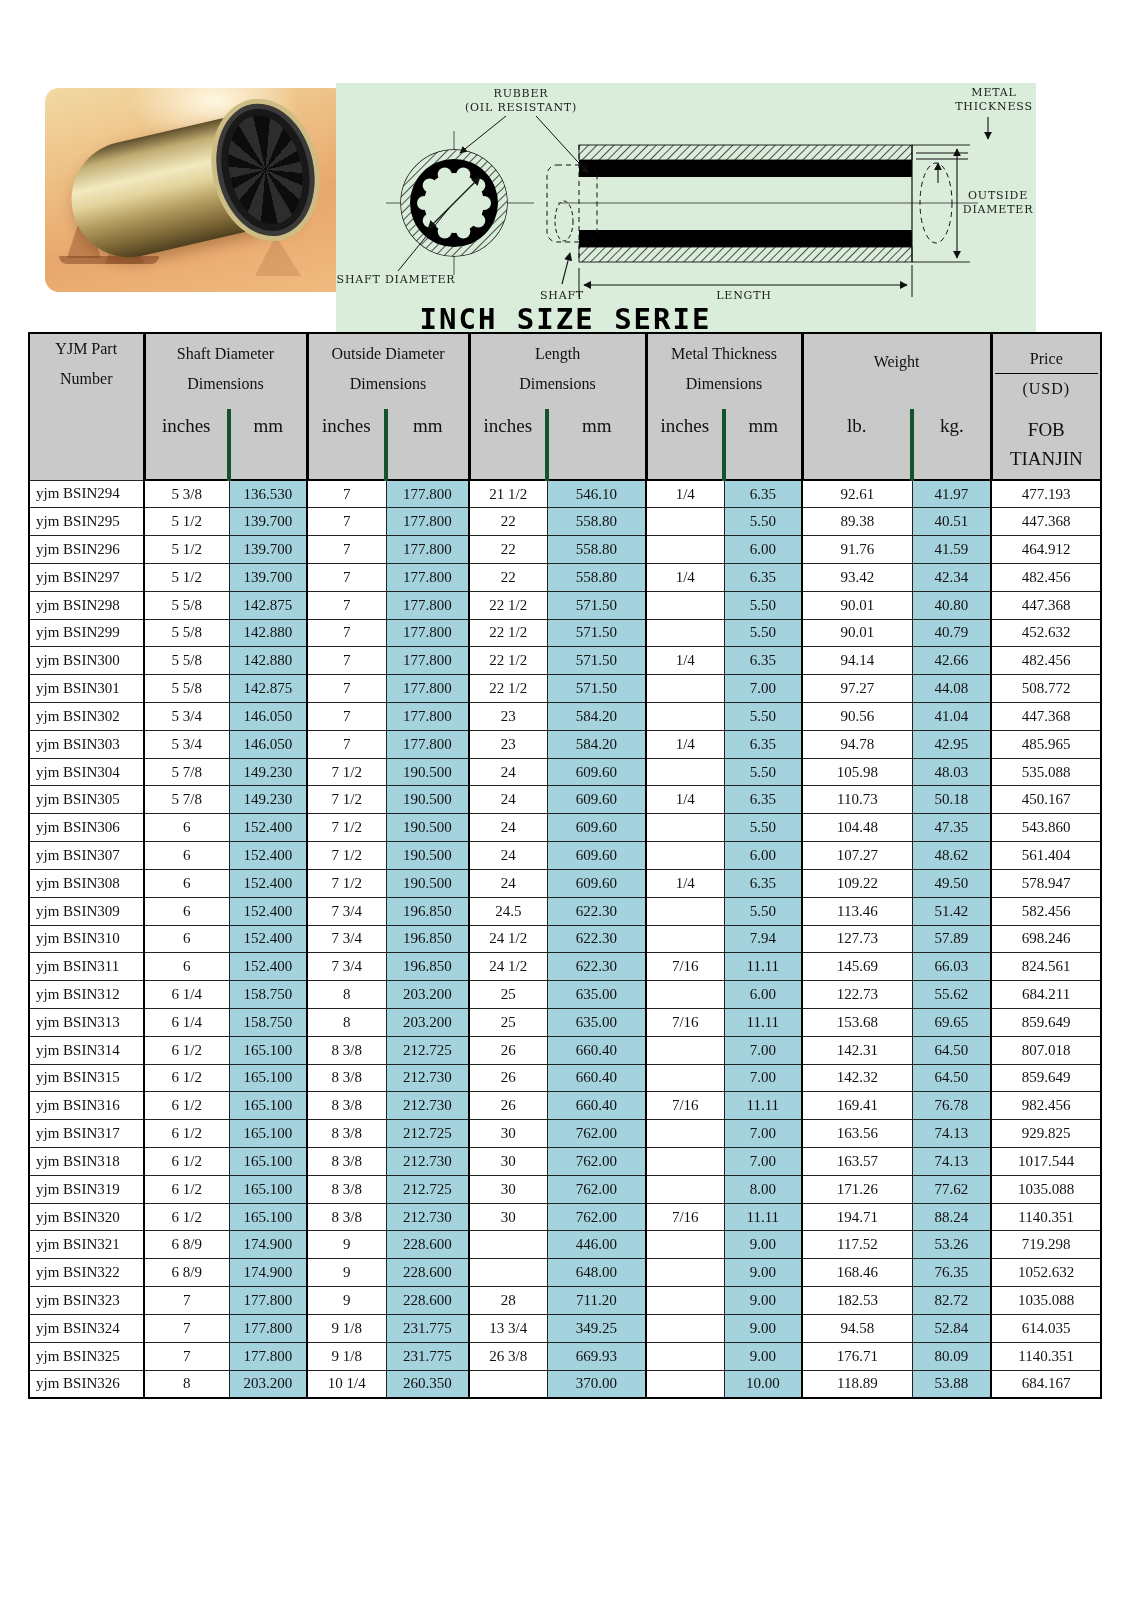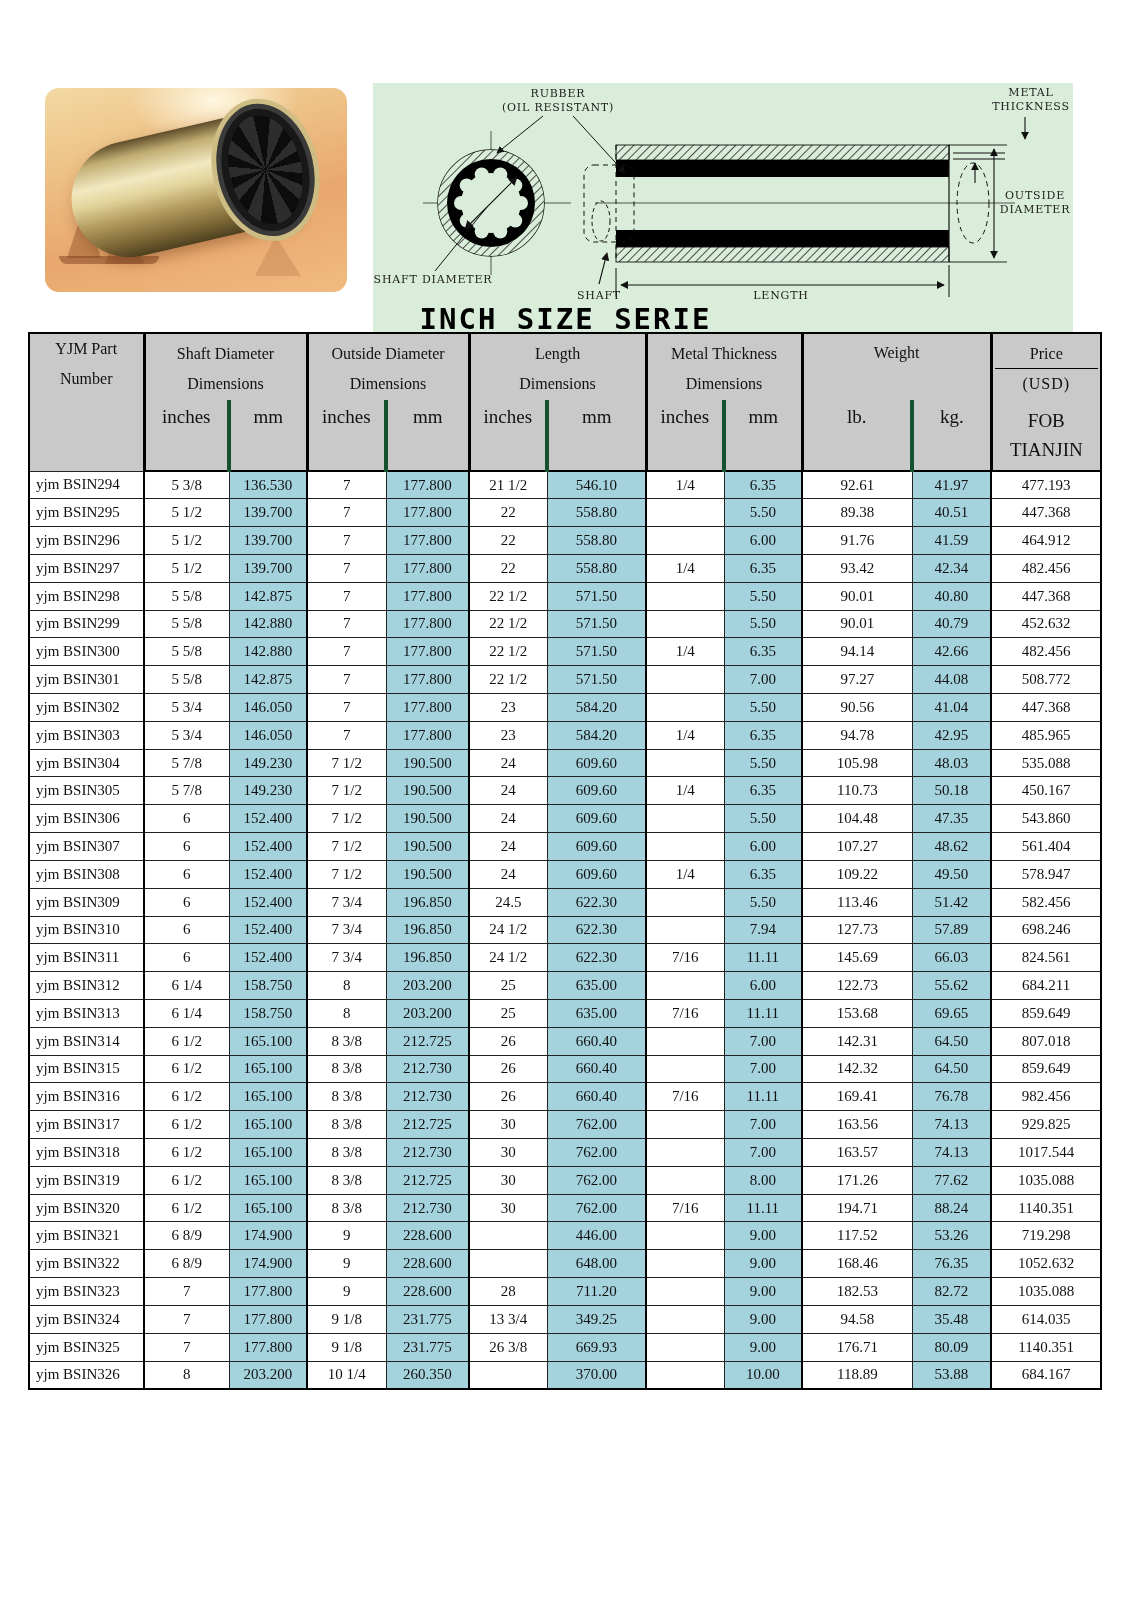--- a/index.html
+++ b/index.html
@@ -20,42 +20,42 @@
   .cyl-body{position:absolute;left:0;top:12px;width:218px;height:116px;
     border-radius:58px 8px 8px 58px/58px 8px 8px 58px;
     background:linear-gradient(to bottom,#5e4d2a 0%,#c2ae74 14%,#f2e9c0 34%,#e3d49d 48%,#b59d60 66%,#7d6736 86%,#4e401f 100%);
     box-shadow:2px 6px 14px rgba(90,40,10,.35);}
   .cyl-end{position:absolute;right:0;top:0;width:96px;height:134px;border-radius:50%;
     background:#181818;border:5px solid #cdbd85;box-shadow:inset 0 0 0 5px #3a3a3a;}
   .cyl-flute{position:absolute;left:12px;top:12px;right:12px;bottom:12px;border-radius:50%;
     background:repeating-conic-gradient(#0b0b0b 0deg 18deg,#2f2f2f 18deg 36deg);opacity:.9;}
 
   
-  .diagram{position:absolute;left:373px;top:83px;width:700px;height:266px;background:var(--diag,#d9edda);}
+  .diagram{position:absolute;left:336px;top:83px;width:700px;height:266px;background:var(--diag,#d9edda);}
   .diagram svg{display:block;}
   .dg-text{font-family:"DejaVu Serif",serif;font-size:11px;letter-spacing:.8px;fill:#1c1c1c;}
 
   
   .title{position:absolute;left:0;top:302px;width:1131px;text-align:center;
     font-family:"DejaVu Sans Mono","Liberation Mono",monospace;font-weight:bold;
     font-size:29px;letter-spacing:2px;color:#000;}
 
   
   table.spec{position:absolute;left:28px;top:332px;width:1072px;border-collapse:collapse;table-layout:fixed;
     border:2.5px solid #000;font-size:15px;}
   .spec th,.spec td{border:1px solid #222;text-align:center;vertical-align:middle;padding:0 2px;
     overflow:hidden;white-space:nowrap;}
   .spec thead th{background:var(--hdr,#c9c9c9);font-weight:normal;font-size:16px;}
   .spec tr.h1 th{height:56px;border-bottom:none;}
   .spec tr.h2 th{height:64px;vertical-align:top;padding-top:6px;font-size:19px;border-top:none;}
   .spec th.grp,.spec td.grp{border-left:3px solid #000;}
   .spec tr.h2 th.mmc{border-left:4px solid #14532d;}
   .spec tr.h2 th{border-bottom:2.5px solid #000;}
   .spec th.part-h{vertical-align:top;line-height:1.9;font-family:Liberation Serif, serif;}
-  .spec th.wt{vertical-align:top;padding-top:10px;}
+  .spec th.wt{vertical-align:top;padding-top:19px;}
   .spec th.grp2line{vertical-align:top;padding-top:5px;line-height:1.9;}
   .price-title{border-bottom:1.5px solid #000;padding:4px 0 5px;}
   .price-cur{padding-top:6px;letter-spacing:1px;}
   .fob div{line-height:1.55;}
   .spec tbody tr{height:27.82px;}
   .spec tbody td{background:#fff;}
   .spec tbody td.hl{background:var(--hl,#a4d2dd);}
   .spec tbody td.part{text-align:left;padding-left:6px;}
   .spec tbody td.grp{border-left:2px solid #000;}
 </style>
@@ -644,21 +644,21 @@
           <td class="part">yjm BSIN324</td>
           <td class="grp">7</td>
           <td class="hl">177.800</td>
           <td class="grp">9 1/8</td>
           <td class="hl">231.775</td>
           <td class="grp">13 3/4</td>
           <td class="hl">349.25</td>
           <td class="grp"></td>
           <td class="hl">9.00</td>
           <td class="grp">94.58</td>
-          <td class="hl">35.48</td>
+          <td class="hl">52.84</td>
           <td class="grp">614.035</td>
         </tr>
         <tr>
           <td class="part">yjm BSIN325</td>
           <td class="grp">7</td>
           <td class="hl">177.800</td>
           <td class="grp">9 1/8</td>
           <td class="hl">231.775</td>
           <td class="grp">26 3/8</td>
           <td class="hl">669.93</td>

